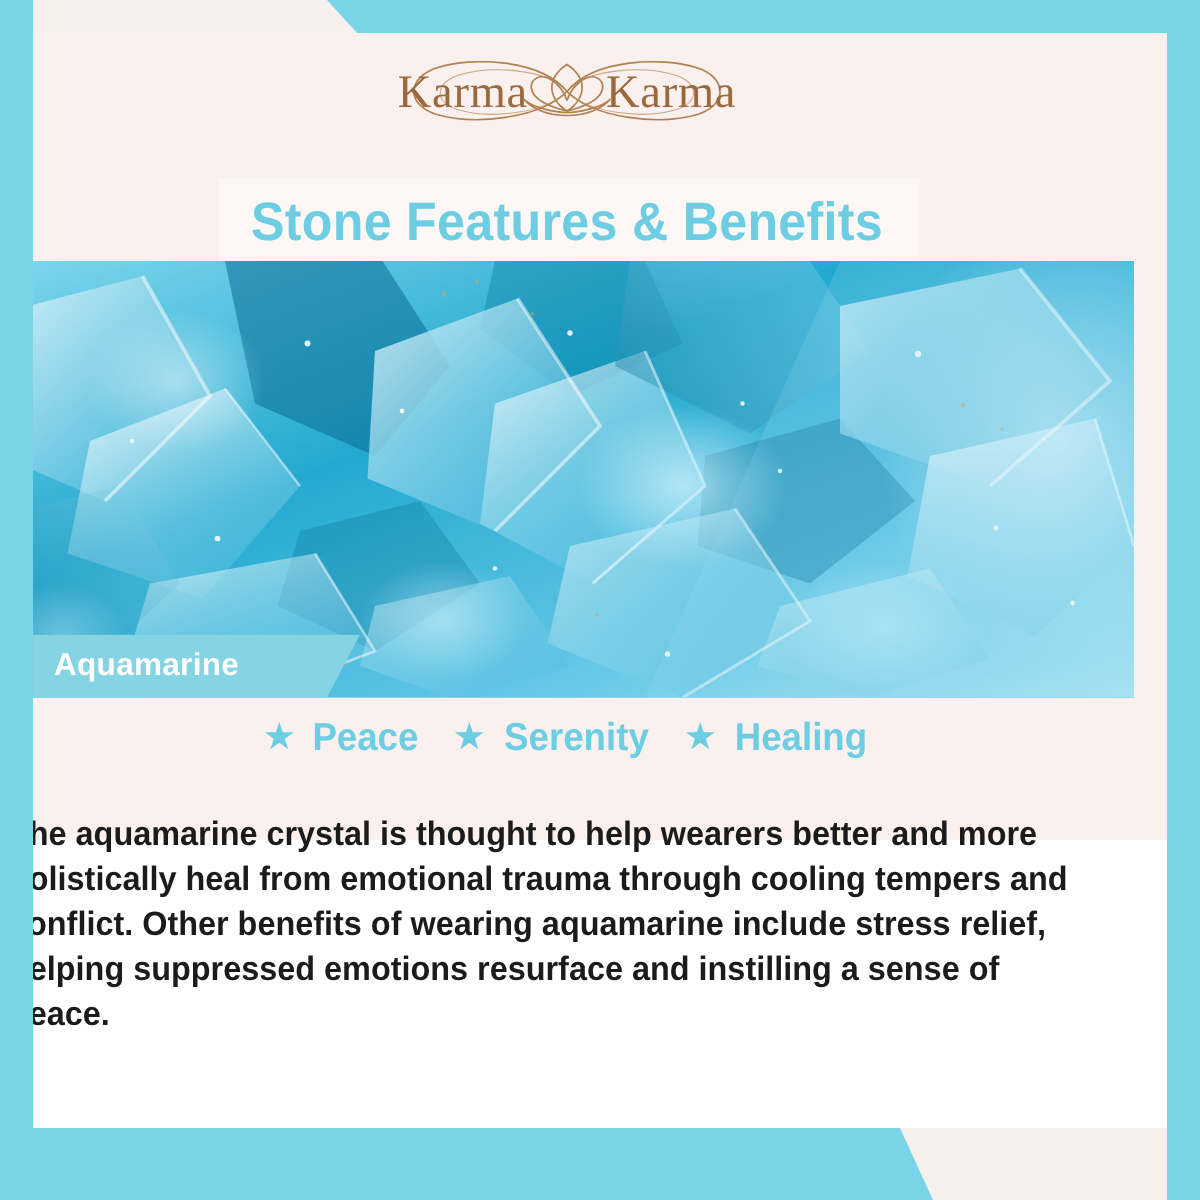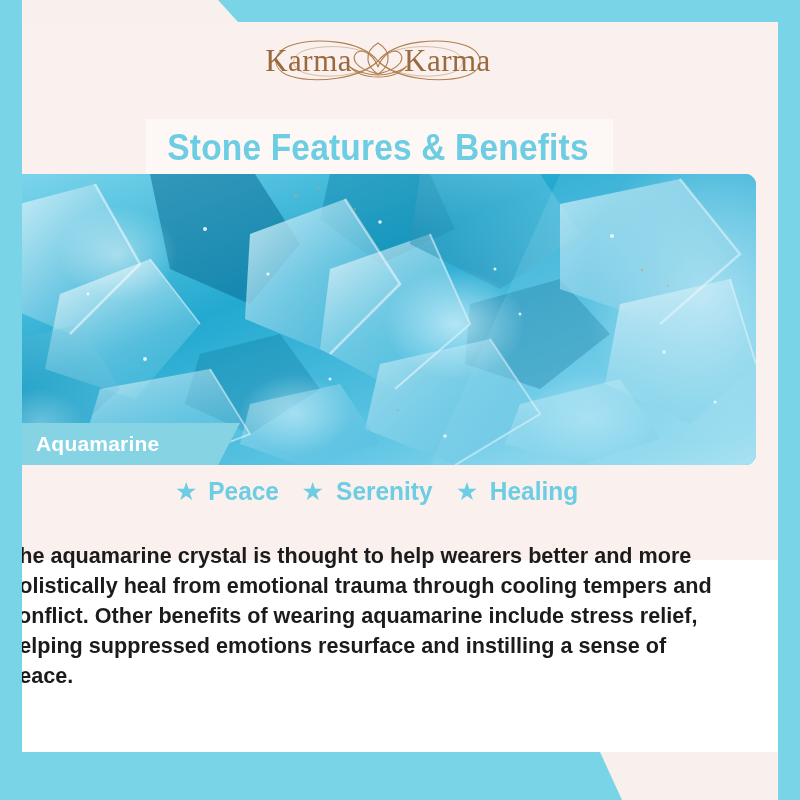--- a/index.html
+++ b/index.html
@@ -130,21 +130,20 @@
 
   
   .photo {
     position: absolute;
     top: 174px;
     left: 0;
     width: 756px;
     height: 291px;
     overflow: hidden;
     background: #37b7d8;
-    border-radius: 11px;
   }
   .photo svg { display: block; }
 
   
   .name-tag {
     position: absolute;
     bottom: 0;
     left: 0;
     width: 240px;
     height: 42px;

